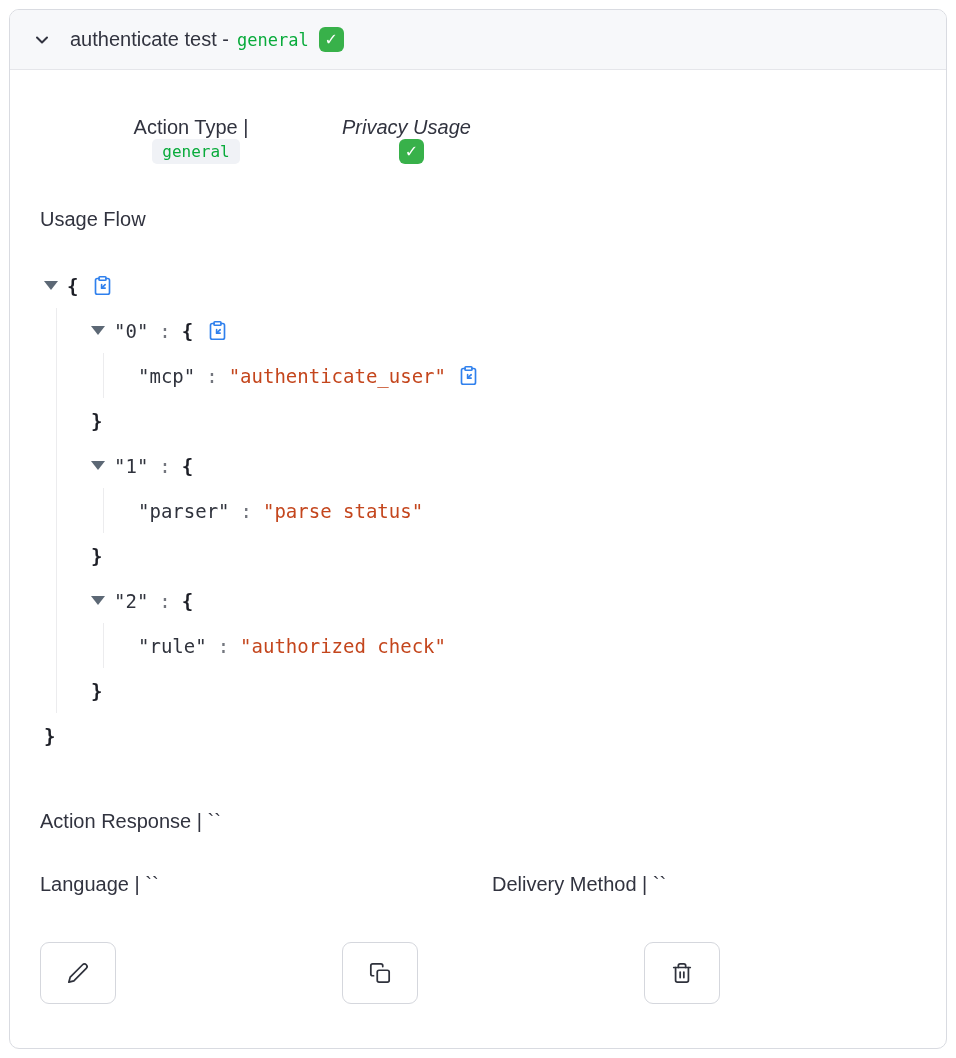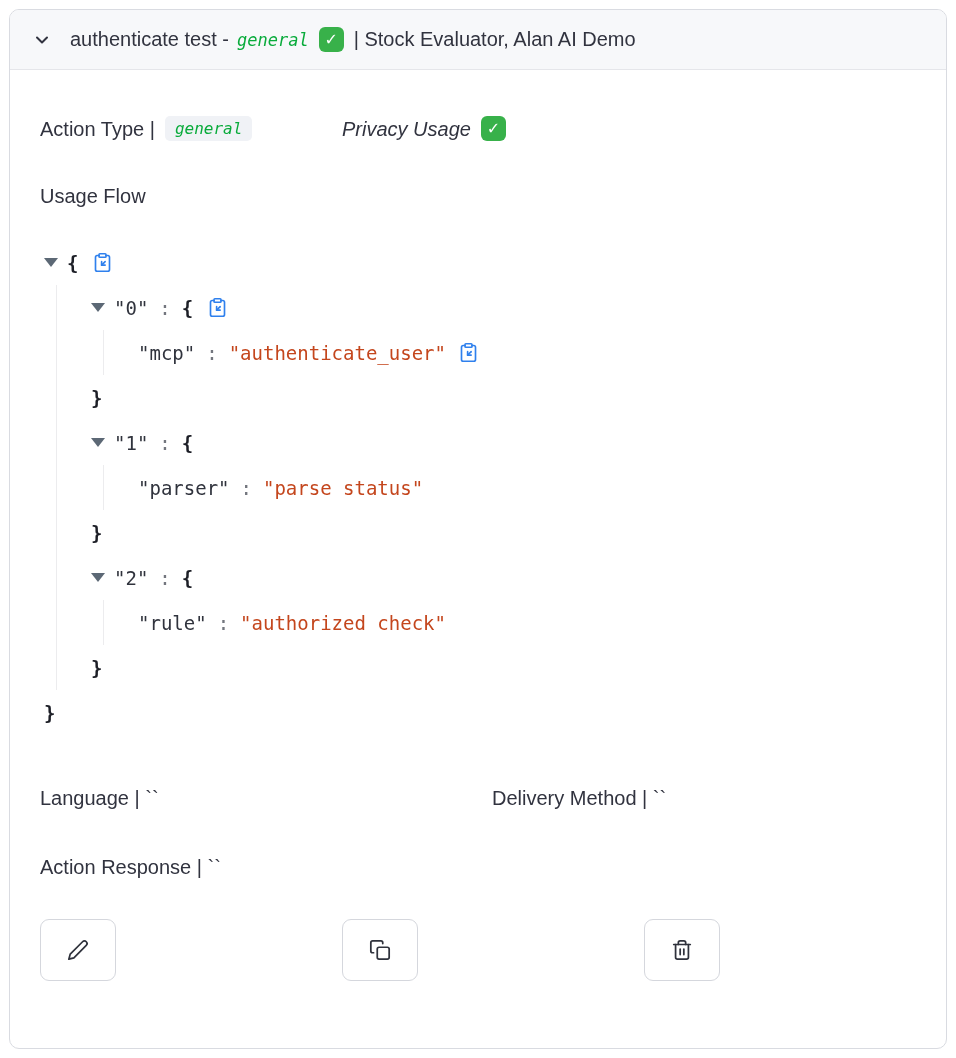--- a/index.html
+++ b/index.html
@@ -25,38 +25,37 @@
     display: flex; align-items: center;
     padding: 0 22px;
     cursor: pointer;
   }
   .chev { display: inline-flex; margin-right: 18px; flex: 0 0 auto; }
   .title { font-size: 20px; display: flex; align-items: center; white-space: pre; }
   .code {
     font-family: "DejaVu Sans Mono", "Liberation Mono", monospace;
     color: var(--code-green, #09ab3b);
     font-size: 17px;
-    font-style: italic;
   }
   .title .code { margin: 0 10px 0 8px; }
   .check {
     display: inline-flex; align-items: center; justify-content: center;
     width: 25px; height: 25px;
     background: var(--check-green, #38b14a);
     border-radius: 6px;
     color: #ffffff; font-size: 16px; font-weight: 700;
     flex: 0 0 auto;
   }
   .title .check { margin-right: 10px; }
   
   .body { padding: 46px 30px 30px; }
   .row { display: flex; align-items: center; }
   .label { font-size: 20px; color: var(--text, #31333f); }
   .meta-row { margin-bottom: 44px; }
-  .meta-col { width: 302px; display: flex; align-items: flex-end; }
+  .meta-col { width: 302px; display: flex; align-items: center; flex-direction: column; }
   .meta-col:last-child { width: auto; font-style: italic; }
   .code-badge {
     background: #f0f2f6;
     padding: 3px 10px;
     border-radius: 5px;
     margin-left: 10px;
     font-size: 16px;
   }
   .meta-col .check { margin-left: 10px; }
   .flow-label { margin-bottom: 32px; }
@@ -111,21 +110,21 @@
 <body>
 
 <div class="card">
 
   <div class="header">
     <span class="chev">
       <svg width="20" height="20" viewBox="0 0 24 24" fill="none" stroke="#31333f" stroke-width="2.4" stroke-linecap="round" stroke-linejoin="round">
           <polyline points="6 9 12 15 18 9"></polyline>
         </svg>
     </span>
-    <div class="title"><span>authenticate test -</span><span class="code">general</span><span class="check"><span>✓</span></span><span>| Stock Evaluator, Alan AI Demo</span></div>
+    <div class="title"><span>authenticate test -</span><span class="code">general</span><span class="check"><span>✓</span></span></div>
   </div>
 
   <div class="body">
 
     <div class="row meta-row">
       <div class="meta-col">
         <span class="label">Action Type |</span>
         <span class="code code-badge">general</span>
       </div>
       <div class="meta-col">
@@ -223,31 +222,31 @@
         </div>
 
       </div>
 
       <div class="jt-line">
         <span class="jt-brace">}</span>
       </div>
 
     </div>
 
+    <div class="row response-row">
+      <span class="label">Action Response | ``</span>
+    </div>
+
     <div class="row fields-row">
       <div class="field-col">
         <span class="label">Language | ``</span>
       </div>
       <div class="field-col">
         <span class="label">Delivery Method | ``</span>
       </div>
-    </div>
-
-    <div class="row response-row">
-      <span class="label">Action Response | ``</span>
     </div>
 
     <div class="btn-row">
       <div class="btn-col">
         <button class="icon-btn">
           <span>
             <svg width="22" height="22" viewBox="0 0 24 24" fill="none" stroke="#2f323c" stroke-width="1.9" stroke-linecap="round" stroke-linejoin="round">
                 <path d="M17 3a2.828 2.828 0 1 1 4 4L7.5 20.5 2 22l1.5-5.5Z"></path>
               </svg>
           </span>

